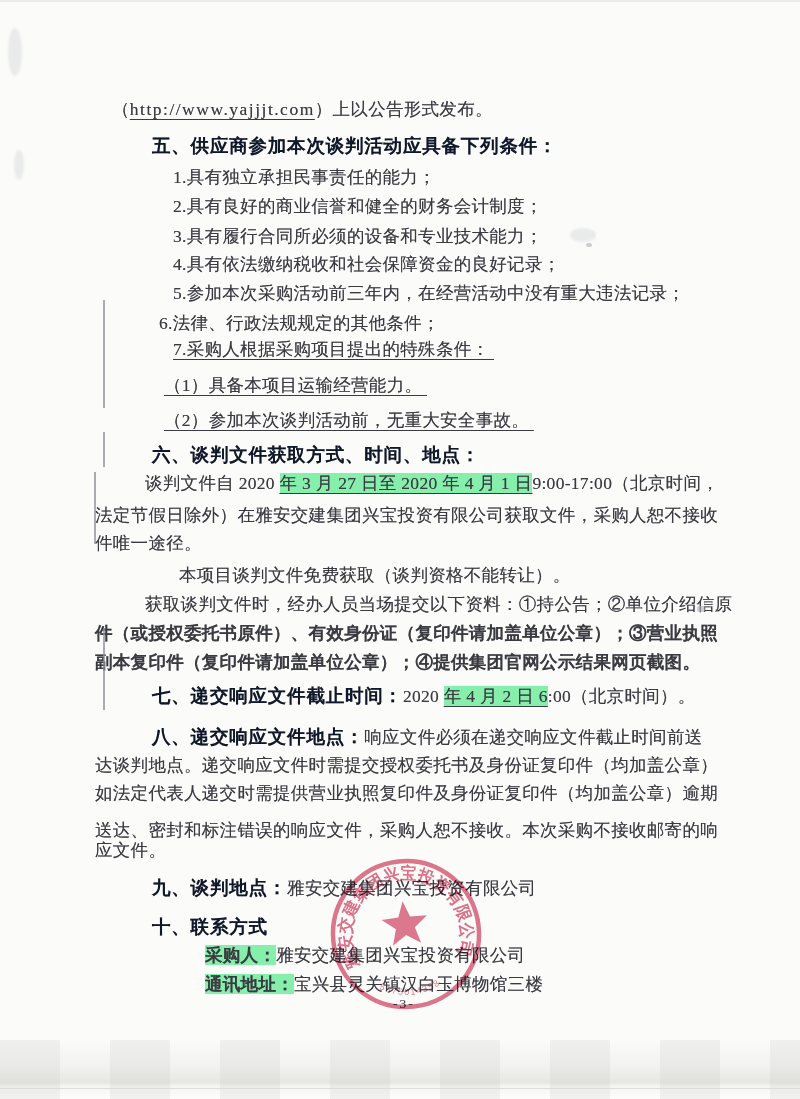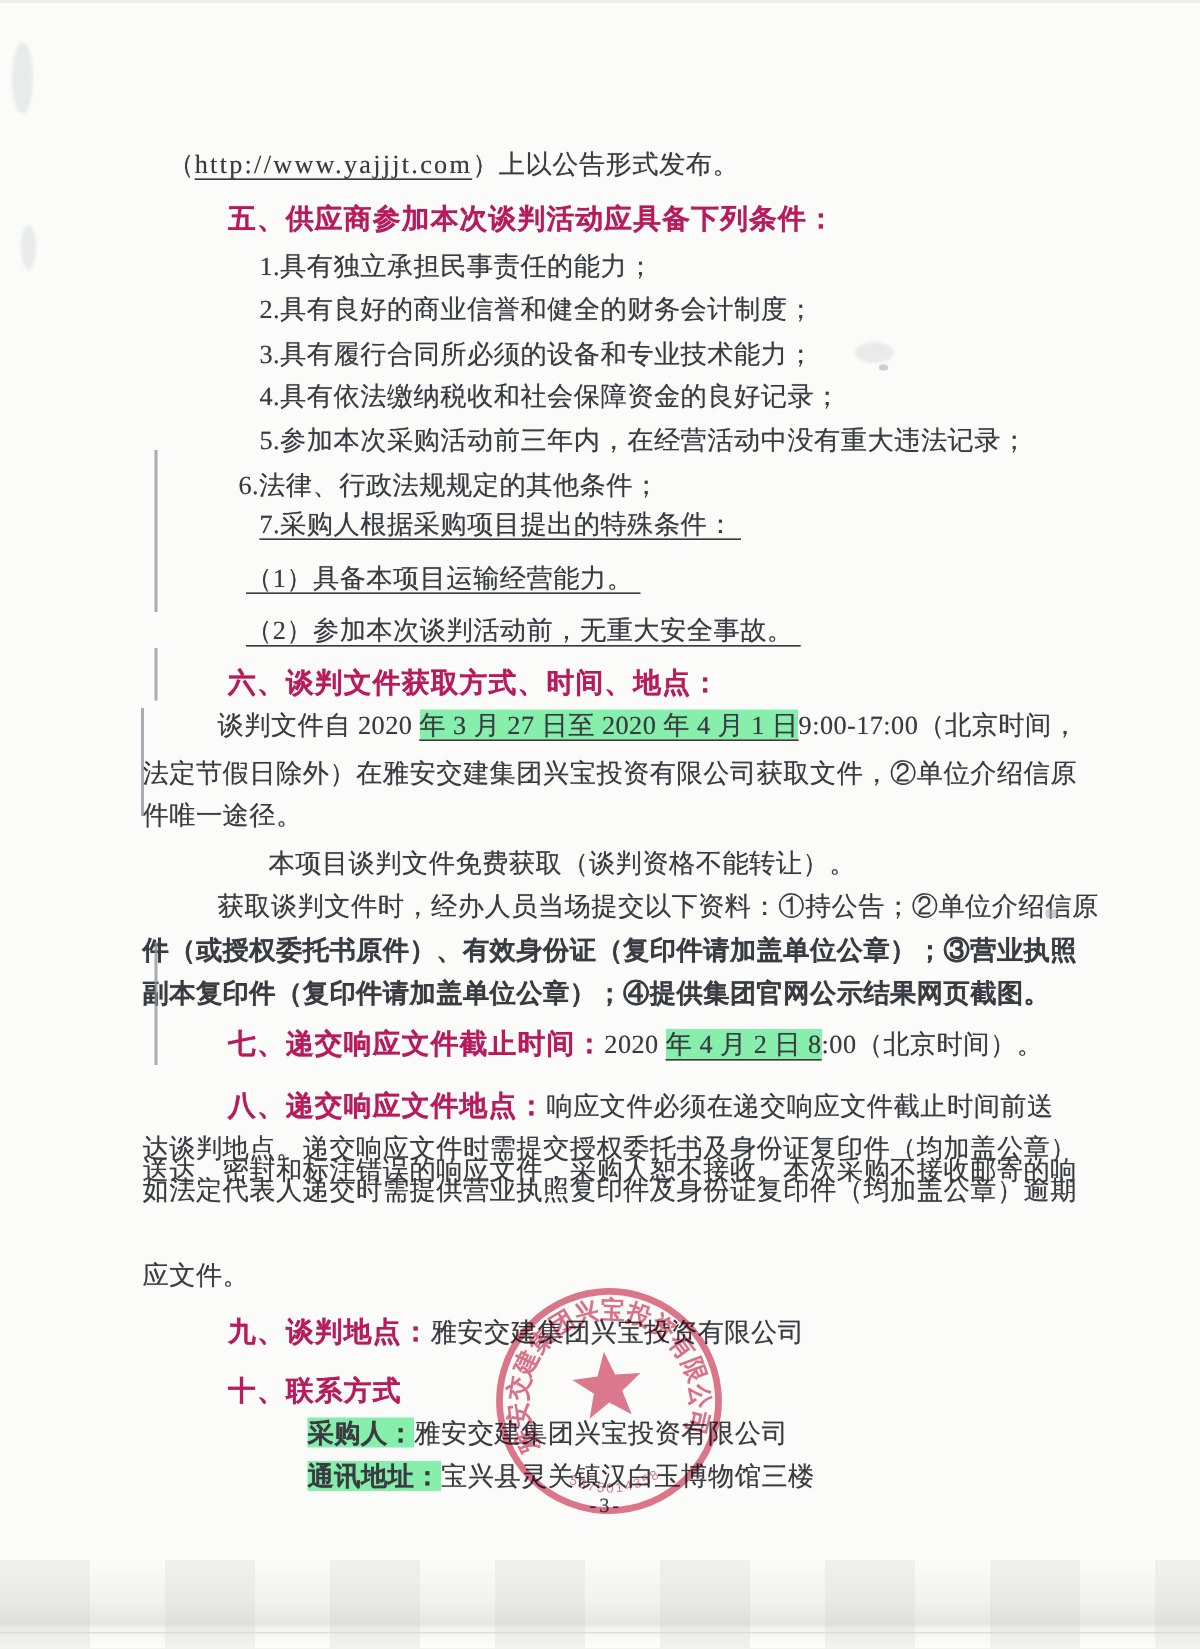--- a/index.html
+++ b/index.html
@@ -10,21 +10,21 @@
     color:#3a3a41;
   }
   .page::before { 
     content:""; position:absolute; left:0; top:0; width:100%; height:2px;
     background:#ececea; z-index:5;
   }
   .line {
     position:absolute; white-space:pre; font-size:17.5px; letter-spacing:0.3px;
     text-shadow:0 0 0.5px rgba(58,58,65,.55);
   }
-  .h { font-weight:700; font-size:18.5px; color:#be185d; letter-spacing:0.8px; }
+  .h { font-weight:700; font-size:18.5px; color:#0f172a; letter-spacing:0.8px; }
   .sb { font-weight:700; }
   .ul { text-decoration:underline; text-underline-offset:4px; text-decoration-thickness:1.2px; }
   .hl { background:#86efac; }
   .mono-url { font-family:Liberation Serif, serif; letter-spacing:1.5px; }
   .vline { position:absolute; width:1.5px; background:#8f9298; opacity:.75; }
   .speck { position:absolute; background:#aeb2b7; opacity:.6; border-radius:2px; }
   .smudge { position:absolute; background:#d9dadc; opacity:.5; border-radius:50%; filter:blur(1px); }
   .bottom-band {
     position:absolute; left:0; bottom:0; width:100%; height:59px;
     background:
@@ -55,33 +55,33 @@
   <div class="line" style="top:224px;left:173px;">3.具有履行合同所必须的设备和专业技术能力；</div>
   <div class="line" style="top:252px;left:173px;">4.具有依法缴纳税收和社会保障资金的良好记录；</div>
   <div class="line" style="top:281px;left:173px;">5.参加本次采购活动前三年内，在经营活动中没有重大违法记录；</div>
   <div class="line" style="top:311px;left:159px;">6.法律、行政法规规定的其他条件；</div>
   <div class="line ul" style="top:337px;left:173px;">7.采购人根据采购项目提出的特殊条件： </div>
   <div class="line ul" style="top:373px;left:164px;">（1）具备本项目运输经营能力。 </div>
   <div class="line ul" style="top:408px;left:164px;">（2）参加本次谈判活动前，无重大安全事故。 </div>
 
   <div class="line h" style="top:442px;left:152px;">六、谈判文件获取方式、时间、地点：</div>
   <div class="line" style="top:471px;left:145px;"><span>谈判文件自 2020 </span><span class="hl ul">年 3 月 27 日至 2020 年 4 月 1 日</span><span>9:00-17:00（北京时间，</span></div>
-  <div class="line" style="top:503px;left:95px;">法定节假日除外）在雅安交建集团兴宝投资有限公司获取文件，②单位介绍信原</div>
+  <div class="line" style="top:503px;left:95px;">法定节假日除外）在雅安交建集团兴宝投资有限公司获取文件，采购人恕不接收</div>
   <div class="line" style="top:531px;left:95px;">件唯一途径。</div>
   <div class="line" style="top:563px;left:145px;margin-left:34px;">本项目谈判文件免费获取（谈判资格不能转让）。</div>
   <div class="line" style="top:592px;left:145px;">获取谈判文件时，经办人员当场提交以下资料：①持公告；②单位介绍信原</div>
   <div class="line sb" style="top:621px;left:95px;">件（或授权委托书原件）、有效身份证（复印件请加盖单位公章）；③营业执照</div>
   <div class="line sb" style="top:650px;left:95px;">副本复印件（复印件请加盖单位公章）；④提供集团官网公示结果网页截图。</div>
 
-  <div class="line" style="top:683px;left:152px;"><span class="h">七、递交响应文件截止时间：</span><span>2020 </span><span class="hl ul">年 4 月 2 日 8</span><span>:00（北京时间）。</span></div>
+  <div class="line" style="top:683px;left:152px;"><span class="h">七、递交响应文件截止时间：</span><span>2020 </span><span class="hl ul">年 4 月 2 日 6</span><span>:00（北京时间）。</span></div>
 
   <div class="line" style="top:724px;left:152px;"><span class="h">八、递交响应文件地点：</span><span>响应文件必须在递交响应文件截止时间前送</span></div>
   <div class="line" style="top:753px;left:95px;">达谈判地点。递交响应文件时需提交授权委托书及身份证复印件（均加盖公章）</div>
   <div class="line" style="top:781px;left:95px;">如法定代表人递交时需提供营业执照复印件及身份证复印件（均加盖公章）逾期</div>
-  <div class="line" style="top:768px;left:95px;">送达、密封和标注错误的响应文件，采购人恕不接收。本次采购不接收邮寄的响</div>
+  <div class="line" style="top:818px;left:95px;">送达、密封和标注错误的响应文件，采购人恕不接收。本次采购不接收邮寄的响</div>
   <div class="line" style="top:838px;left:95px;">应文件。</div>
 
   <div class="line" style="top:875px;left:152px;"><span class="h">九、谈判地点：</span><span>雅安交建集团兴宝投资有限公司</span></div>
 
   <div class="line h" style="top:914px;left:152px;">十、联系方式</div>
   <div class="line" style="top:943px;left:205px;"><span class="hl sb">采购人：</span><span>雅安交建集团兴宝投资有限公司</span></div>
   <div class="line" style="top:972px;left:205px;"><span class="hl sb">通讯地址：</span><span>宝兴县灵关镇汉白玉博物馆三楼</span></div>
 
   <div class="pagenum">-3-</div>
 

